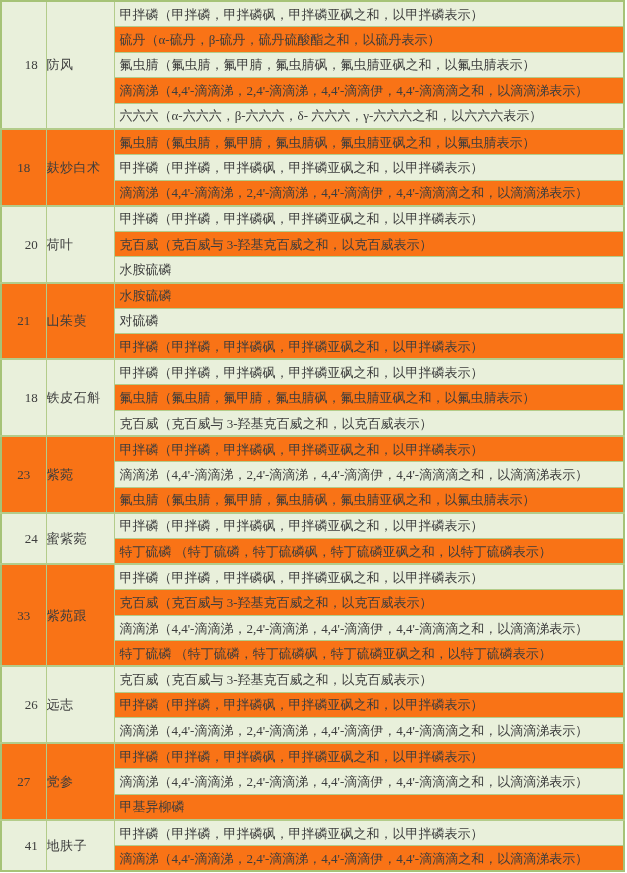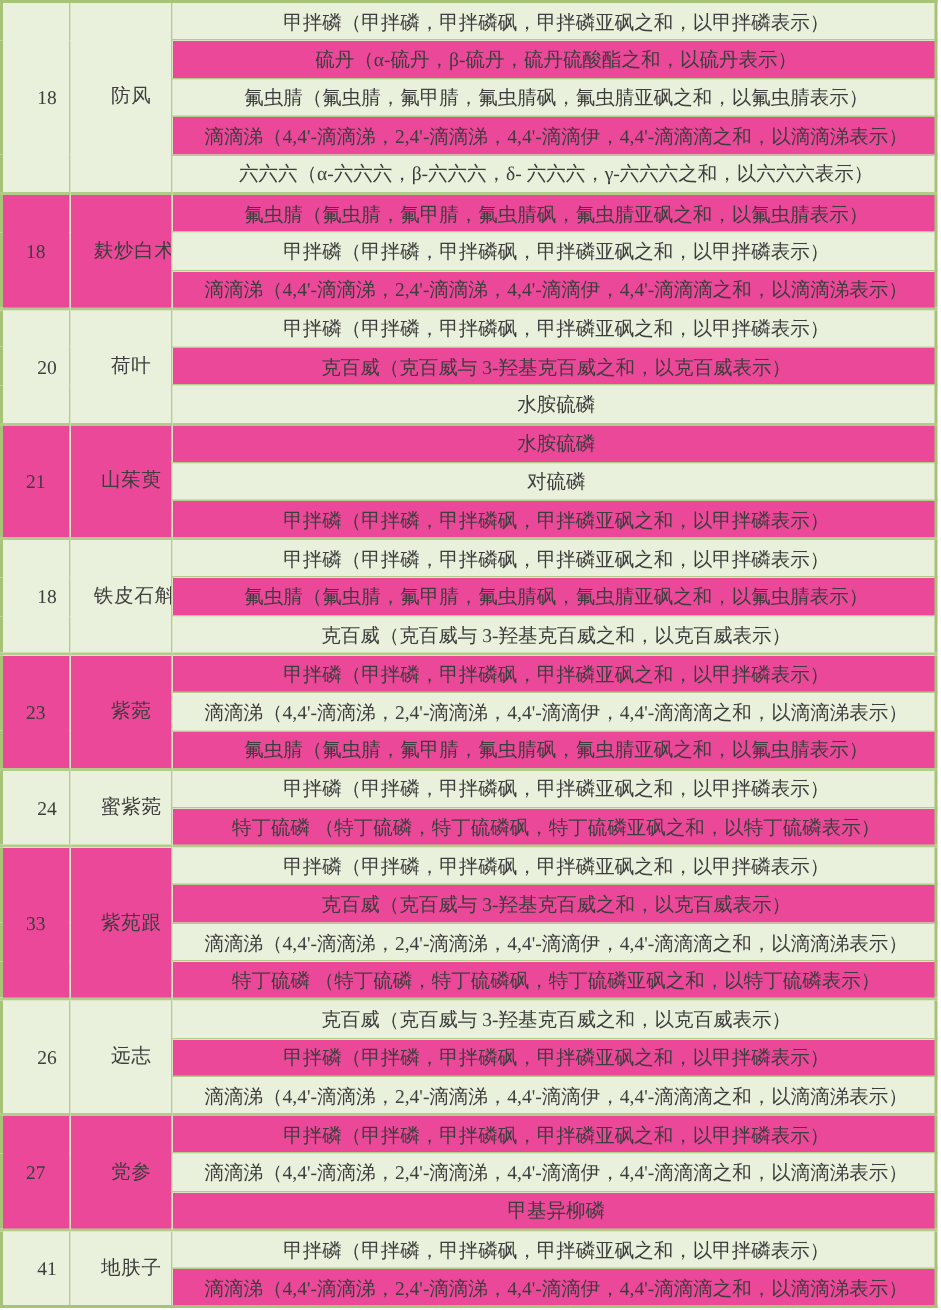--- a/index.html
+++ b/index.html
@@ -11,30 +11,29 @@
     position:absolute;left:0;top:0;
     border-collapse:collapse;table-layout:fixed;
     width:625px;
   }
   .doc-table td{
     border:1px solid #b3cc8a;
     font-size:13px;color:#3d3d3d;
     white-space:nowrap;overflow:hidden;
     vertical-align:middle;
     line-height:1;
-    text-align:center;
   }
   .doc-table{border:2px solid #a6c377;}
   .doc-table tr{height:25.6px;}
   td.num{ text-align:center; }
-  td.name{ padding-left:16px; letter-spacing:0.5px;font-family:Liberation Mono, monospace;}
+  td.name{ padding-left:0; letter-spacing:0.5px;}
   td.desc{ padding-left:5px; }
   tr.g-start td{ border-top-width:2px; }
   .bg-green{ background:#e9f0db;padding-left:16px; }
-  .bg-white{ background:#ec4899;margin-left:16px; }
+  .bg-white{ background:#f97316;margin-left:16px; }
 </style>
 </head>
 <body>
 
 <div>
   <table class="doc-table">
     <colgroup>
       <col style="width:45px">
       <col style="width:68px">
       <col style="width:510px">

